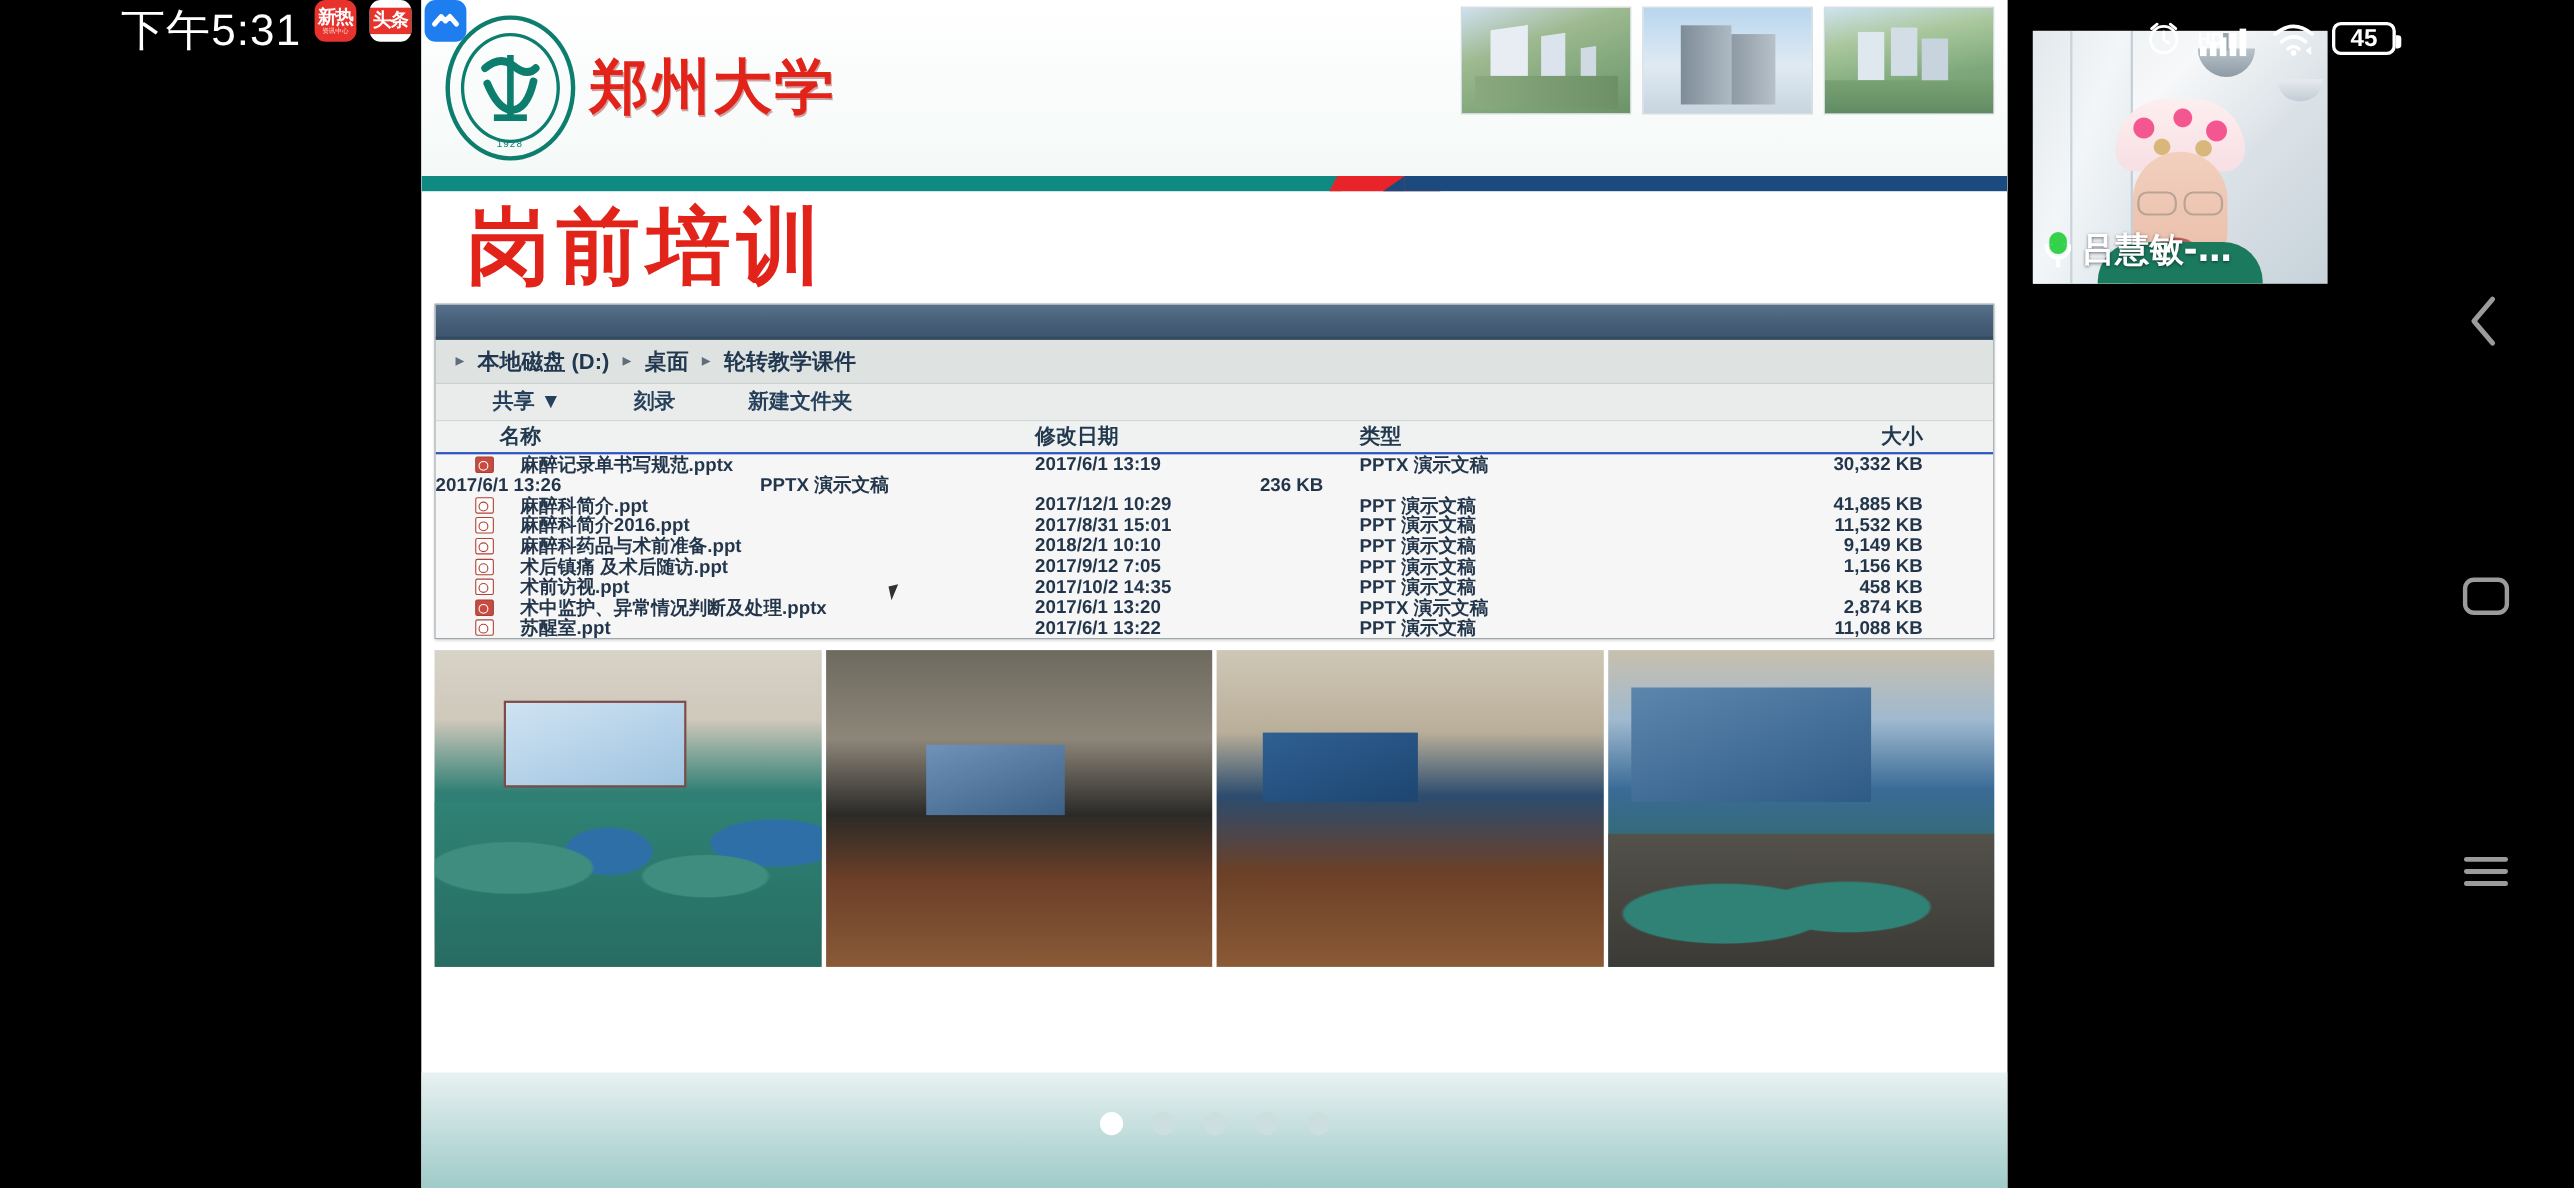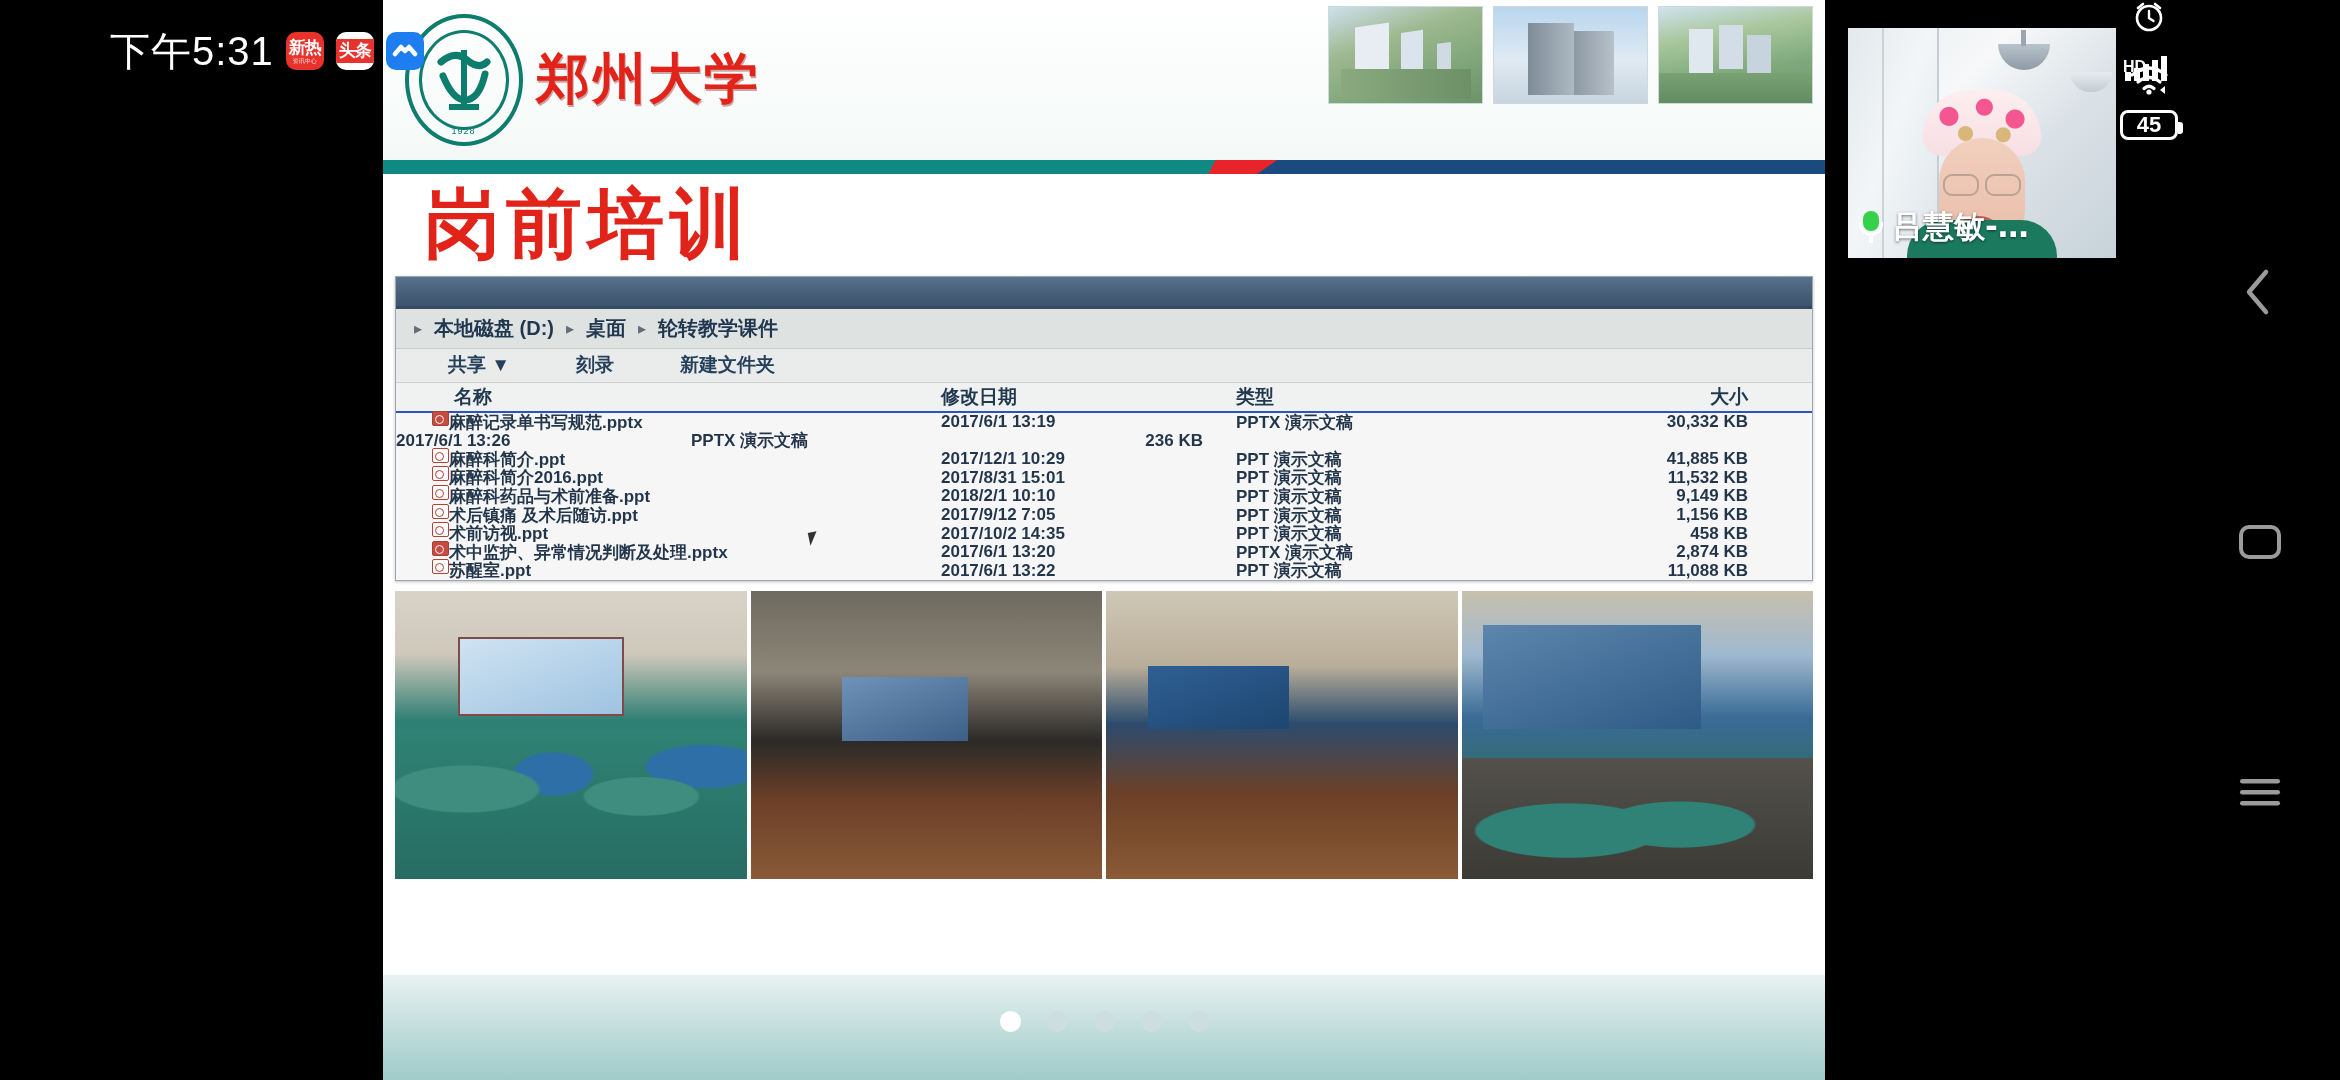--- a/index.html
+++ b/index.html
@@ -9,22 +9,22 @@
     font-family:"Liberation Sans","DejaVu Sans",sans-serif;
     overflow:hidden; position:relative;
   }
 
   
   #statusbar{
     position:absolute; left:0; top:0; width:2340px; height:70px;
     z-index:60; pointer-events:none;
   }
   #status-left{
-    position:absolute; left:110px; top:16px; height:70px;
-    display:flex; align-items:center; gap:12px;
+    position:absolute; left:110px; top:0; height:70px;
+    display:flex; gap:12px;
   }
   #clock{
     color:#ffffff; font-size:40px; letter-spacing:1px;
     font-family:"Liberation Sans","DejaVu Sans",sans-serif;
   }
   .appicon{
     width:38px; height:38px; border-radius:10px;
     display:flex; align-items:center; justify-content:center;
     overflow:hidden; position:relative;
   }
@@ -35,21 +35,21 @@
   .ic-toutiao .band{
     background:#e8322c; color:#fff; font-size:17px; font-weight:bold;
     width:100%; text-align:center; line-height:24px; letter-spacing:-1px;
   }
   .ic-blue{ background:#1e7ef0; }
   .ic-blue svg{ width:26px; height:26px; display:block;}
 
   
   #status-right{
     position:absolute; right:162px; top:0; height:70px;
-    display:flex; align-items:center; gap:14px;flex-direction:column;
+    display:flex; align-items:center; gap:14px;
   }
   #status-right svg{ display:block; }
   .batt{
     width:58px;height:30px;border:3px solid #fff;border-radius:8px;
     display:flex;align-items:center;justify-content:center;position:relative;
   }
   .batt span{ color:#fff; font-size:22px; font-weight:bold; letter-spacing:0;}
   .batt:after{
     content:""; position:absolute; right:-8px; top:9px;
     width:5px;height:12px;background:#fff;border-radius:0 3px 3px 0;
@@ -167,21 +167,21 @@
   .col-date{ width:295px; }
   .col-type{ width:300px; }
   .col-size{ width:230px; text-align:right; padding-right:18px;}
   #exp-rows{ background:#f7f8f7; }
   .exp-row{
     height:18.6px; display:flex; align-items:center;
     color:#18304a; font-size:17px; font-weight:bold;
     font-family:"Liberation Sans","DejaVu Sans",sans-serif;
     filter:blur(.38px);
   }
-  .exp-row .col-name{ display:flex;gap:0;padding-left:36px;}
+  .exp-row .col-name{ display:flex;align-items:center;gap:24px;padding-left:36px;}
   .ppt-ic{
     width:17px;height:15px;border:1.5px solid #c0392b;border-radius:2px;
     background:#fff;position:relative;flex:0 0 auto;
   }
   .ppt-ic.solid{ background:#d94134; border-color:#b3382c;}
   .ppt-ic:after{
     content:"";position:absolute;left:2px;top:3px;width:7px;height:7px;
     border:1.5px solid #c0392b;border-radius:50%;
   }
   .ppt-ic.solid:after{ border-color:#fff;}

